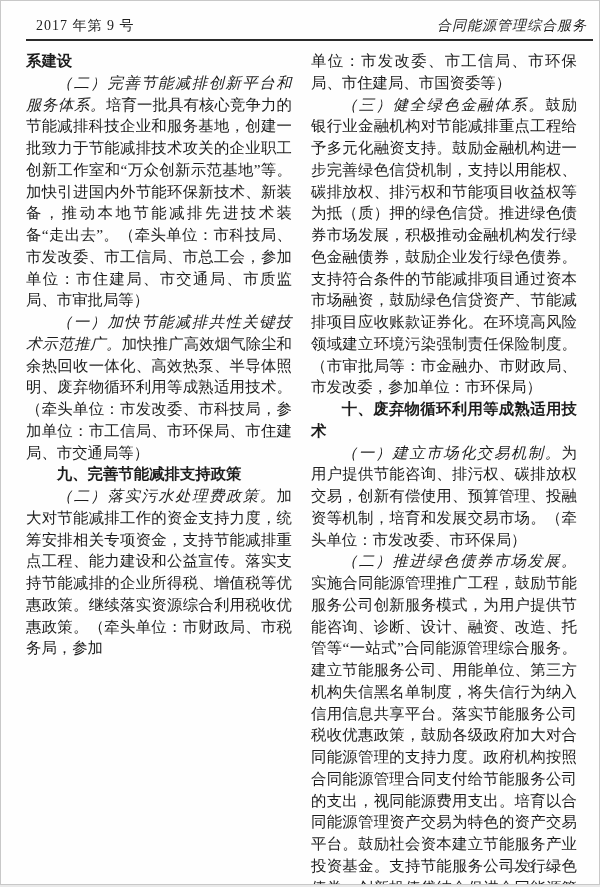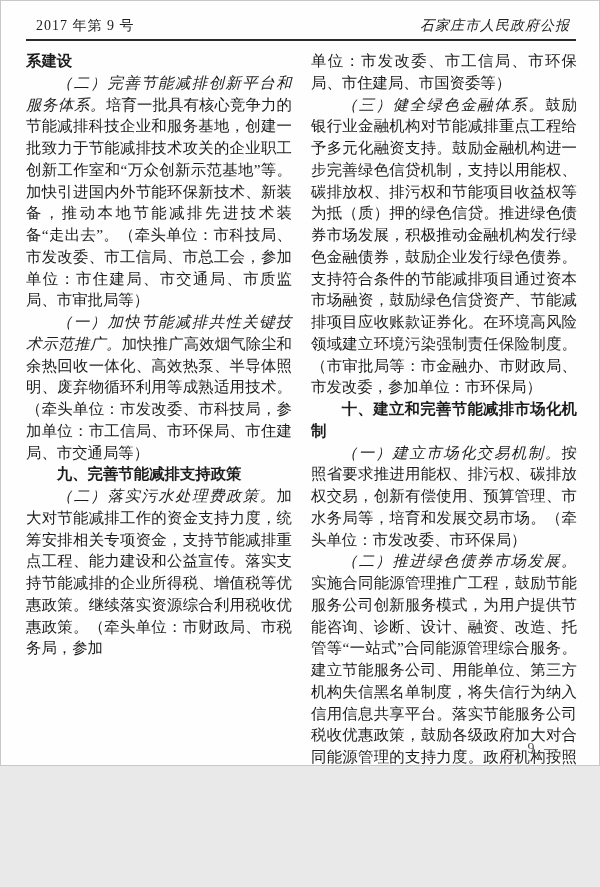--- a/index.html
+++ b/index.html
@@ -1,24 +1,24 @@
 <!DOCTYPE html>
 <html><head>
 <meta charset="utf-8">
 <style>
   html, body { margin: 0; padding: 0; background: #e9e9e9; }
   .page {
     position: relative;
     width: 600px;
-    height: 766px;
+    height: 885px;
     margin: 0 auto;
     background: #fefefe;
     box-sizing: border-box;
     border: 1px solid #c8c8c8;
-    padding: 12px 23px 0 25px;
+    padding: 12px 6px 0 25px;
     font-family: "Liberation Serif", serif;
     color: #1d1d1d;
     overflow: hidden;
   }
   .header-row {
     display: flex;
     justify-content: space-between;
     align-items: baseline;
     font-size: 14px;
     padding: 4px 6px 3px 10px;
@@ -62,35 +62,35 @@
     color: #4a4a4a;
     letter-spacing: 3px;
   }
 </style>
 </head>
 <body>
 
 <div class="page">
   <div class="header-row">
     <span class="header-issue">2017 年第 9 号</span>
-    <span class="header-title">石家庄市人民政府公报</span>
+    <span class="header-title">合同能源管理综合服务</span>
   </div>
   <hr class="header-rule">
 
   <div class="content">
     <div class="col">
         <p class="blk blk-heading">系建设</p>
         <p class="blk blk-para"><span class="lead">（二）完善节能减排创新平台和服务体系。</span><span class="rest">培育一批具有核心竞争力的节能减排科技企业和服务基地，创建一批致力于节能减排技术攻关的企业职工创新工作室和“万众创新示范基地”等。加快引进国内外节能环保新技术、新装备，推动本地节能减排先进技术装备“走出去”。（牵头单位：市科技局、市发改委、市工信局、市总工会，参加单位：市住建局、市交通局、市质监局、市审批局等）</span></p>
         <p class="blk blk-para"><span class="lead">（一）加快节能减排共性关键技术示范推广。</span><span class="rest">加快推广高效烟气除尘和余热回收一体化、高效热泵、半导体照明、废弃物循环利用等成熟适用技术。（牵头单位：市发改委、市科技局，参加单位：市工信局、市环保局、市住建局、市交通局等）</span></p>
         <p class="blk blk-heading indent">九、完善节能减排支持政策</p>
         <p class="blk blk-para"><span class="lead">（二）落实污水处理费政策。</span><span class="rest">加大对节能减排工作的资金支持力度，统筹安排相关专项资金，支持节能减排重点工程、能力建设和公益宣传。落实支持节能减排的企业所得税、增值税等优惠政策。继续落实资源综合利用税收优惠政策。（牵头单位：市财政局、市税务局，参加</span></p>
       </div>
     <div class="col">
         <p class="blk blk-cont">单位：市发改委、市工信局、市环保局、市住建局、市国资委等）</p>
         <p class="blk blk-para"><span class="lead">（三）健全绿色金融体系。</span><span class="rest">鼓励银行业金融机构对节能减排重点工程给予多元化融资支持。鼓励金融机构进一步完善绿色信贷机制，支持以用能权、碳排放权、排污权和节能项目收益权等为抵（质）押的绿色信贷。推进绿色债券市场发展，积极推动金融机构发行绿色金融债券，鼓励企业发行绿色债券。支持符合条件的节能减排项目通过资本市场融资，鼓励绿色信贷资产、节能减排项目应收账款证券化。在环境高风险领域建立环境污染强制责任保险制度。（市审批局等：市金融办、市财政局、市发改委，参加单位：市环保局）</span></p>
-        <p class="blk blk-heading indent">十、建立和完善节能减排市场化机制</p>
-        <p class="blk blk-para"><span class="lead">（一）建立市场化交易机制。</span><span class="rest">按照省要求推进用能权、排污权、碳排放权交易，创新有偿使用、预算管理、市水务局等，培育和发展交易市场。（牵头单位：市发改委、市环保局）</span></p>
+        <p class="blk blk-heading indent">十、废弃物循环利用等成熟适用技术</p>
+        <p class="blk blk-para"><span class="lead">（一）建立市场化交易机制。</span><span class="rest">为用户提供节能咨询、排污权、碳排放权交易，创新有偿使用、预算管理、投融资等机制，培育和发展交易市场。（牵头单位：市发改委、市环保局）</span></p>
         <p class="blk blk-para"><span class="lead">（二）推进绿色债券市场发展。</span><span class="rest">实施合同能源管理推广工程，鼓励节能服务公司创新服务模式，为用户提供节能咨询、诊断、设计、融资、改造、托管等“一站式”合同能源管理综合服务。建立节能服务公司、用能单位、第三方机构失信黑名单制度，将失信行为纳入信用信息共享平台。落实节能服务公司税收优惠政策，鼓励各级政府加大对合同能源管理的支持力度。政府机构按照合同能源管理合同支付给节能服务公司的支出，视同能源费用支出。培育以合同能源管理资产交易为特色的资产交易平台。鼓励社会资本建立节能服务产业投资基金。支持节能服务公司发行绿色债券。创新投债贷结合促进合同能源管理业务发展。（牵头单位：市发改委、</span></p>
       </div>
   </div>
 
   <div class="footer">— 9 —</div>
 </div>
 
 </body></html>

